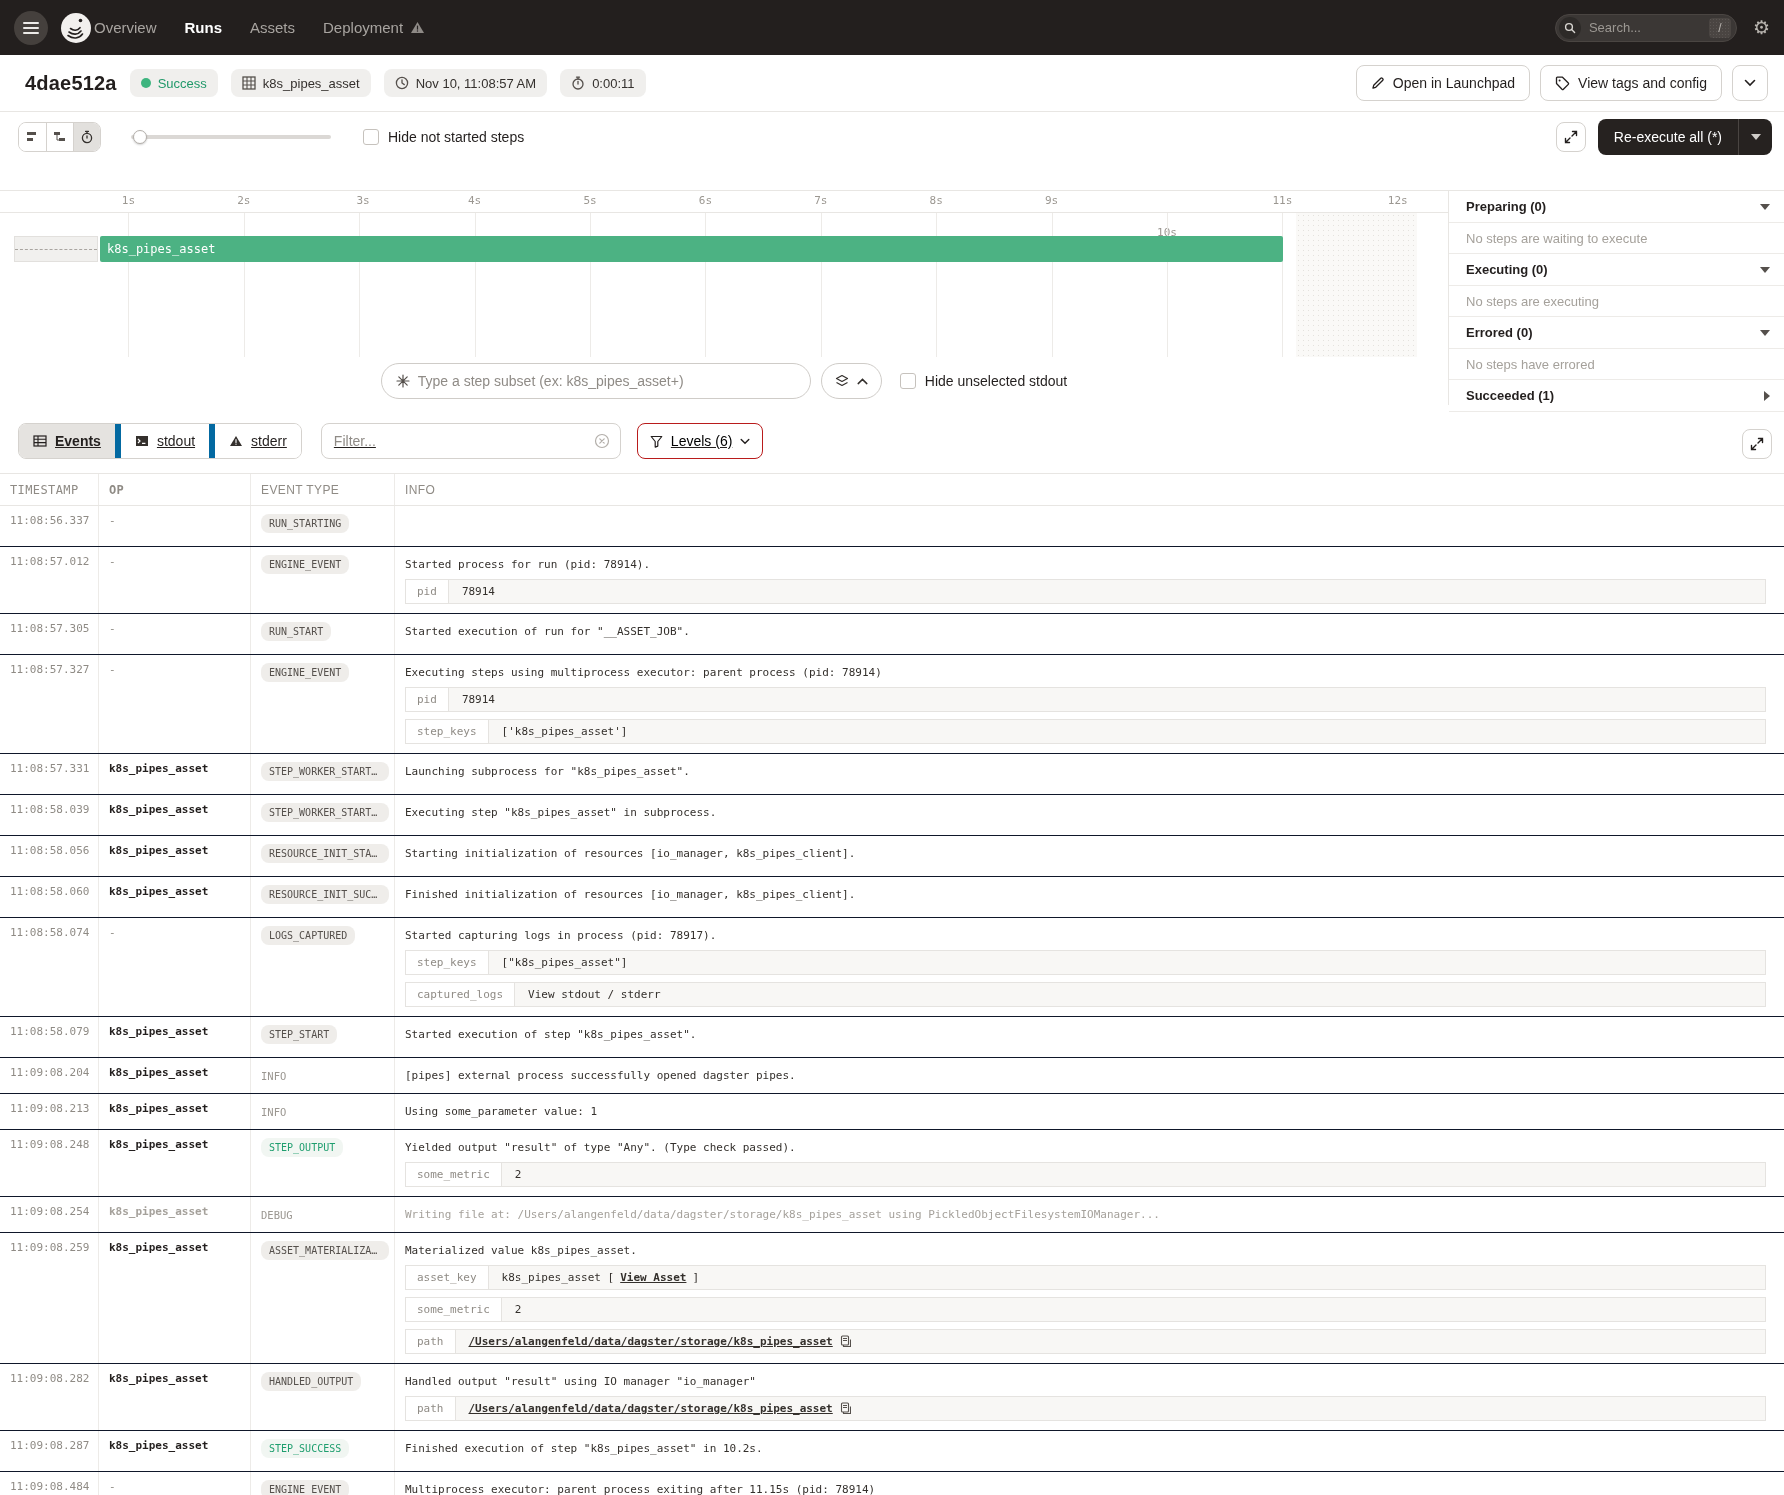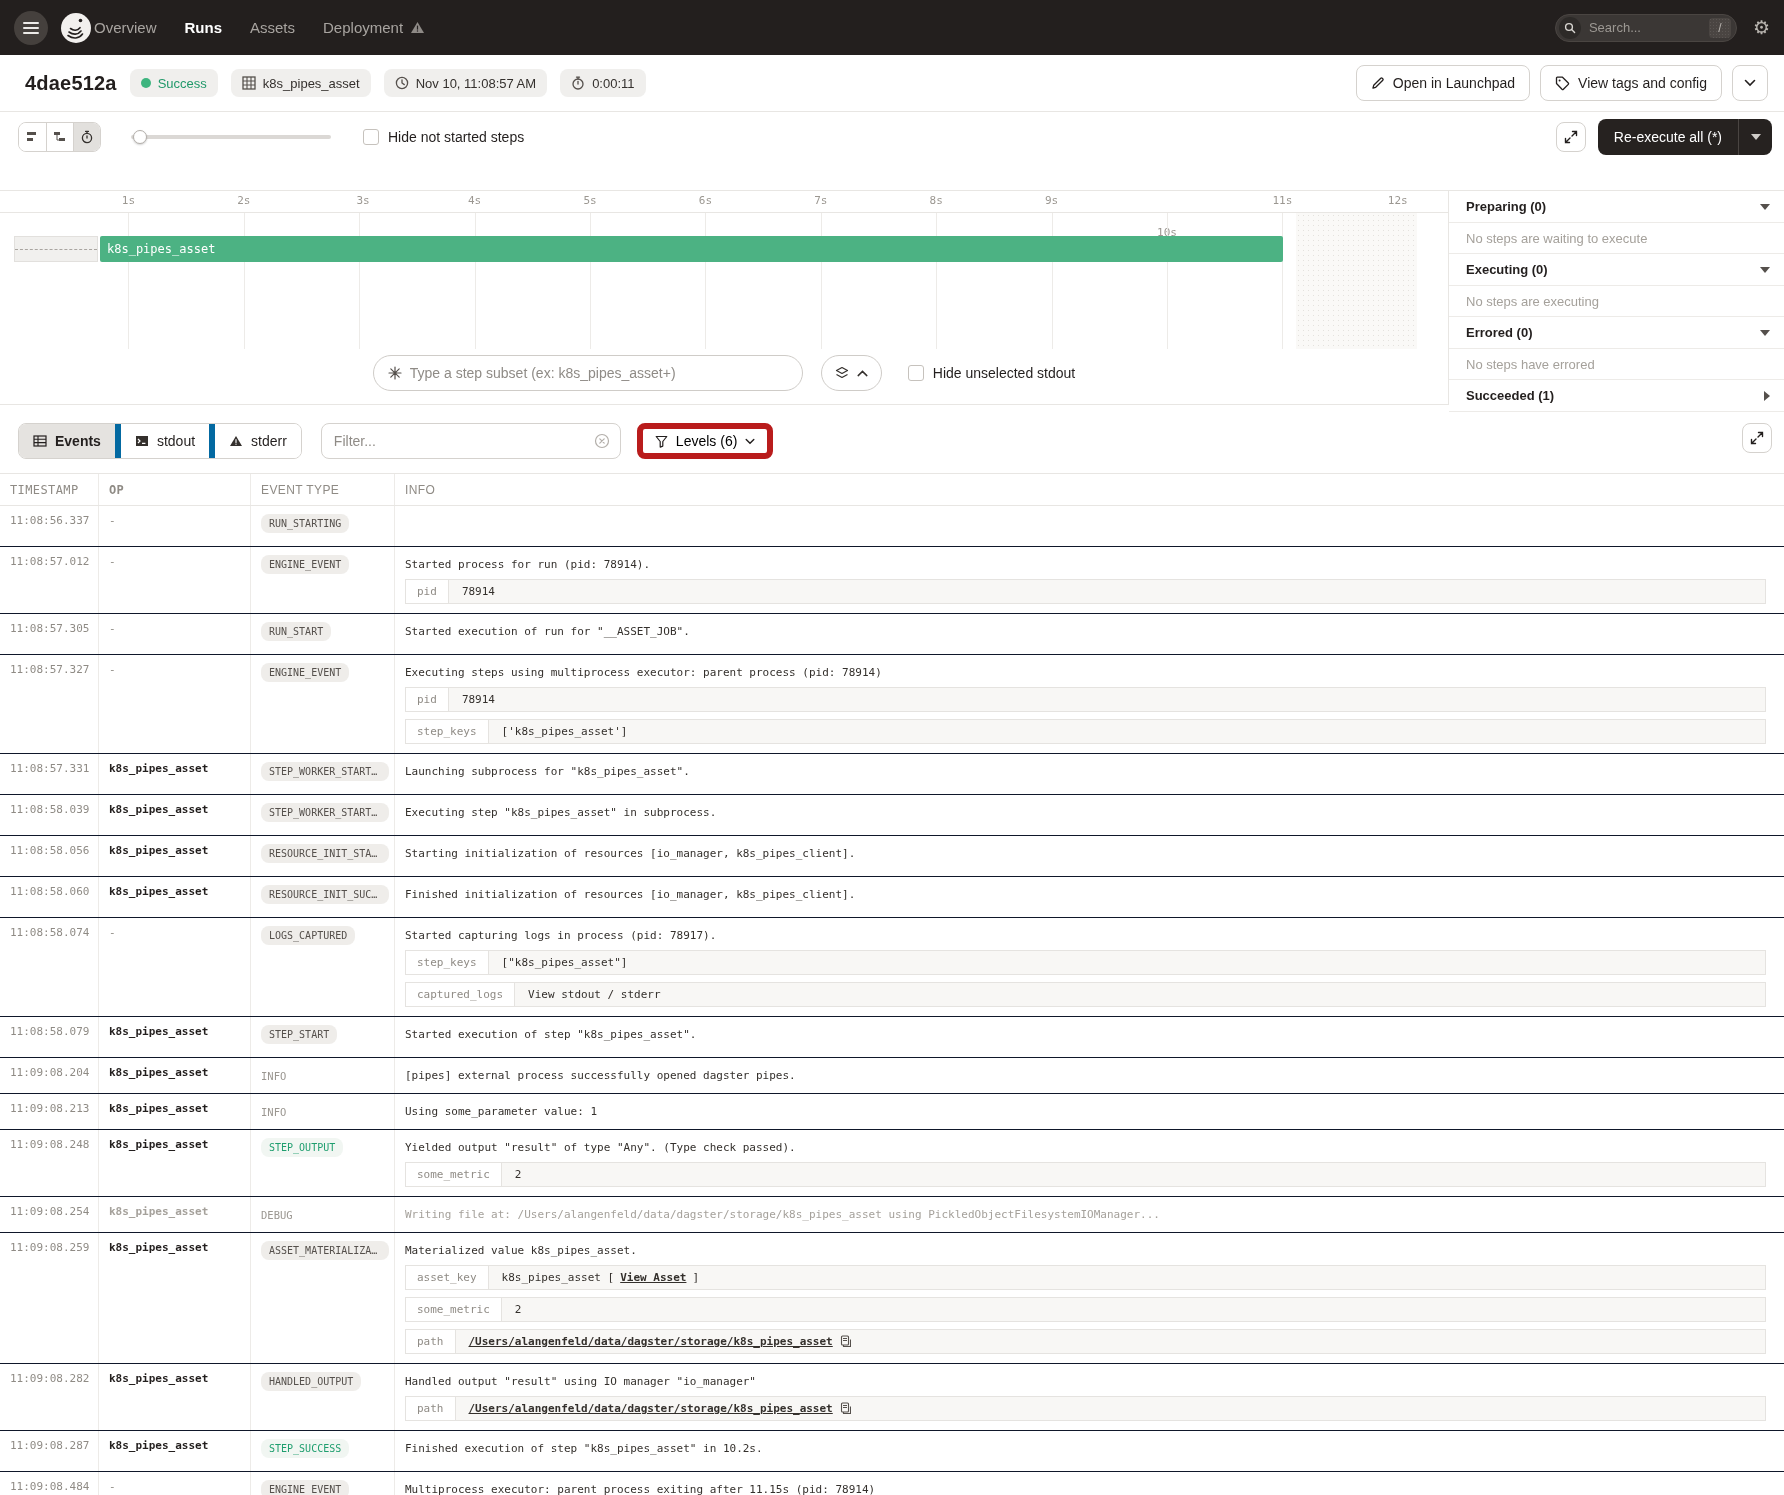--- a/index.html
+++ b/index.html
@@ -70,51 +70,51 @@
   .grid { position:absolute; left:0; right:0; top:51px; height:144px; }
   .gridline { position:absolute; top:0; bottom:0; width:1px; background:#EDEBE8; }
   .waitbox { position:absolute; left:14px; top:23px; width:84px; height:26px; background:#F1F0EE; border:1px solid #E2E0DD;
              display:flex; align-items:center; }
   .waitdash { width:100%; height:0; border-top:1px dashed #A9A5A0; }
   .gbar { position:absolute; left:100px; top:23px; width:1183px; height:26px; background:#4CB283; border-radius:2px;
           display:flex; align-items:center; padding-left:7px; color:#fff;
           font-family:"DejaVu Sans Mono", monospace; font-size:12px; cursor:pointer; }
   .hatch { position:absolute; left:1296px; top:0; width:121px; bottom:0; background:#FAF9F7;
            background-image:radial-gradient(#E4E2DE 0.8px, transparent 0.8px); background-size:5px 5px; }
-  .subset-bar { position:absolute; left:0; right:0; bottom:8px; height:48px; background:#fff;
-                display:flex; align-items:center; justify-content:center; gap:18px; }
+  .subset-bar { position:absolute; left:0; right:0; bottom:0; height:48px; background:#fff;
+                display:flex; align-items:center; justify-content:center; gap:10px; }
   .subset-input { width:430px; height:36px; border:1px solid #CFCCC8; border-radius:18px; background:#fff;
                   display:flex; align-items:center; gap:8px; padding:0 14px; }
   .subset-ph { color:#8F8B86; font-size:14px; }
   .pill-btn { height:36px; border:1px solid #CFCCC8; border-radius:18px; background:#fff; display:flex;
               align-items:center; gap:8px; padding:0 13px; cursor:pointer; }
   .subset-bar .cklabel { margin-left:8px; }
 
   .status-panel { position:absolute; right:0; top:28px; width:336px; height:215px; border-left:1px solid #E8E6E3;
                   border-top:1px solid #E8E6E3; background:#fff; }
   .sp-head { height:32px; display:flex; align-items:center; justify-content:space-between; padding:0 14px 0 17px;
              border-bottom:1px solid #EDEBE8; cursor:pointer; }
   .sp-title { font-size:13px; font-weight:700; }
   .sp-body { height:31px; display:flex; align-items:center; padding:0 17px; font-size:13px; color:#A5A19B;
              border-bottom:1px solid #EDEBE8; }
   .caret-dn { width:0; height:0; border-left:5px solid transparent; border-right:5px solid transparent; border-top:6px solid #55504C; }
   .caret-rt { width:0; height:0; border-top:5px solid transparent; border-bottom:5px solid transparent; border-left:6px solid #55504C; }
 
   
   .events { background:#fff; }
-  .events-toolbar { height:68px; display:flex; align-items:flex-start; padding:18px 12px 14px 18px; }
+  .events-toolbar { height:68px; display:flex; align-items:flex-end; padding:18px 12px 14px 18px;text-decoration:underline; }
   .tabs { display:flex; border:1px solid #D5D2CE; border-radius:8px; overflow:hidden; height:36px; }
   .tab { display:flex; align-items:center; gap:8px; padding:0 14px; font-size:14px; background:#fff; border:none;
          cursor:pointer; color:#231F1E; font-family:inherit; }
   .tab + .tab { border-left:6px solid #0369a1; }
   .tab.active { background:#E5E3E0; font-weight:600; }
   .filter { width:300px; height:36px; border:1px solid #D5D2CE; border-radius:8px; margin-left:19px;
             display:flex; align-items:center; padding:0 10px 0 12px; }
   .filter-ph { color:#8F8B86; font-size:14px; flex:1; }
-  .levels { margin-left:16px; height:36px; border:6px solid #b91c1c; border-radius:8px; background:#fff;
+  .levels { margin-left:16px; height:36px; border:1px solid #b91c1c; border-radius:8px; background:#fff;
             display:flex; align-items:center; gap:8px; padding:0 12px; font-size:14px; cursor:pointer; font-family:inherit; }
   .events-toolbar .btn-sq { margin-left:auto; }
 
   
   .log-table { border-top:1px solid #E8E6E3; }
   .lrow, .lhead { display:grid; grid-template-columns:99px 152px 144px 1fr; }
   .lhead { height:32px; border-bottom:1px solid #E8E6E3; }
   .lhead > div { display:flex; align-items:center; padding:0 10px; font-size:12px; letter-spacing:.4px; color:#8F8B85; }
   .lrow { border-bottom:1px solid #0f172a; cursor:pointer; }
   .cell { padding:8px 10px 9px 10px; }

